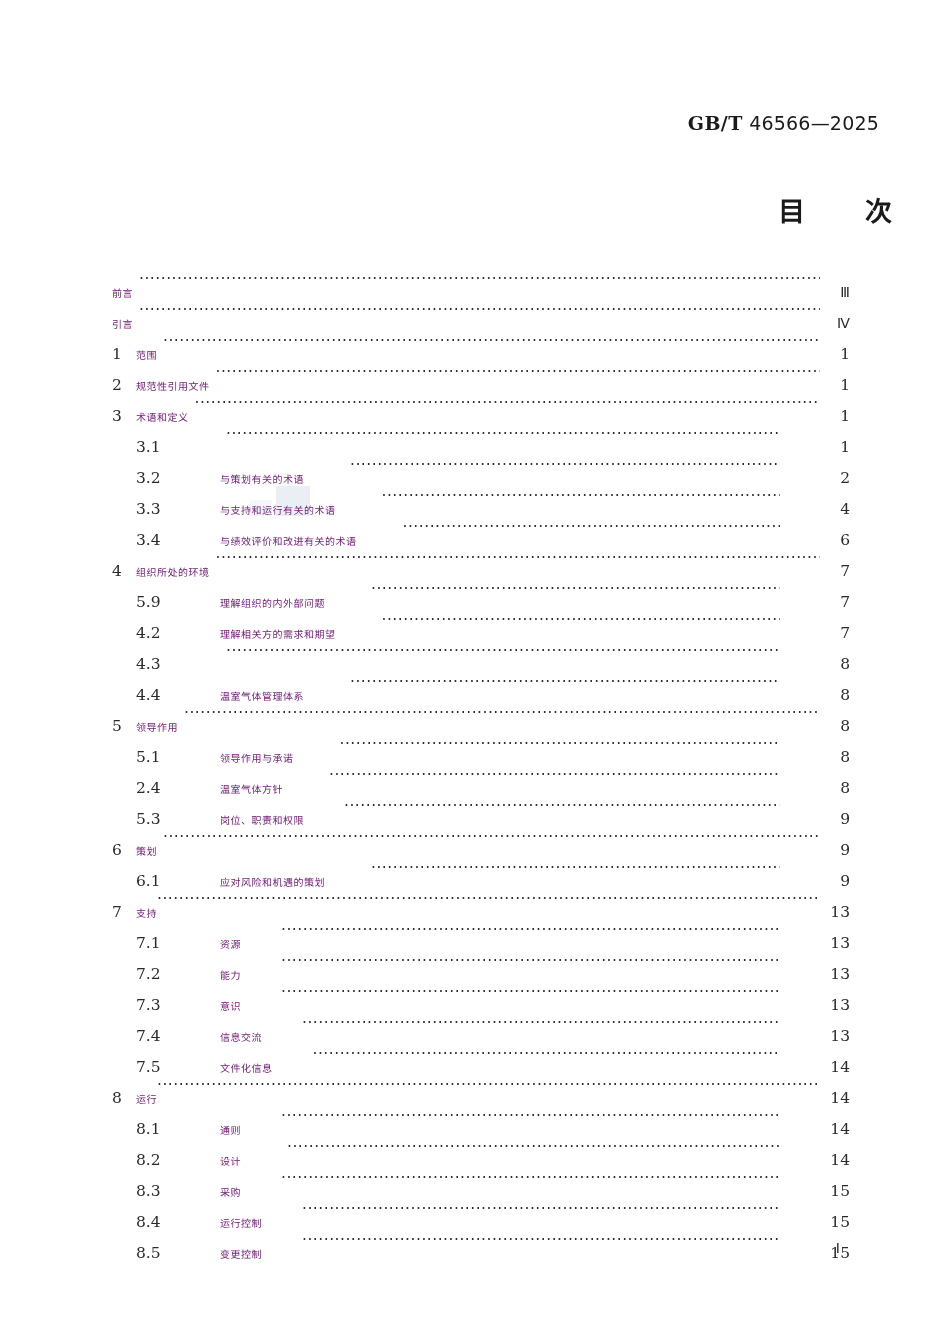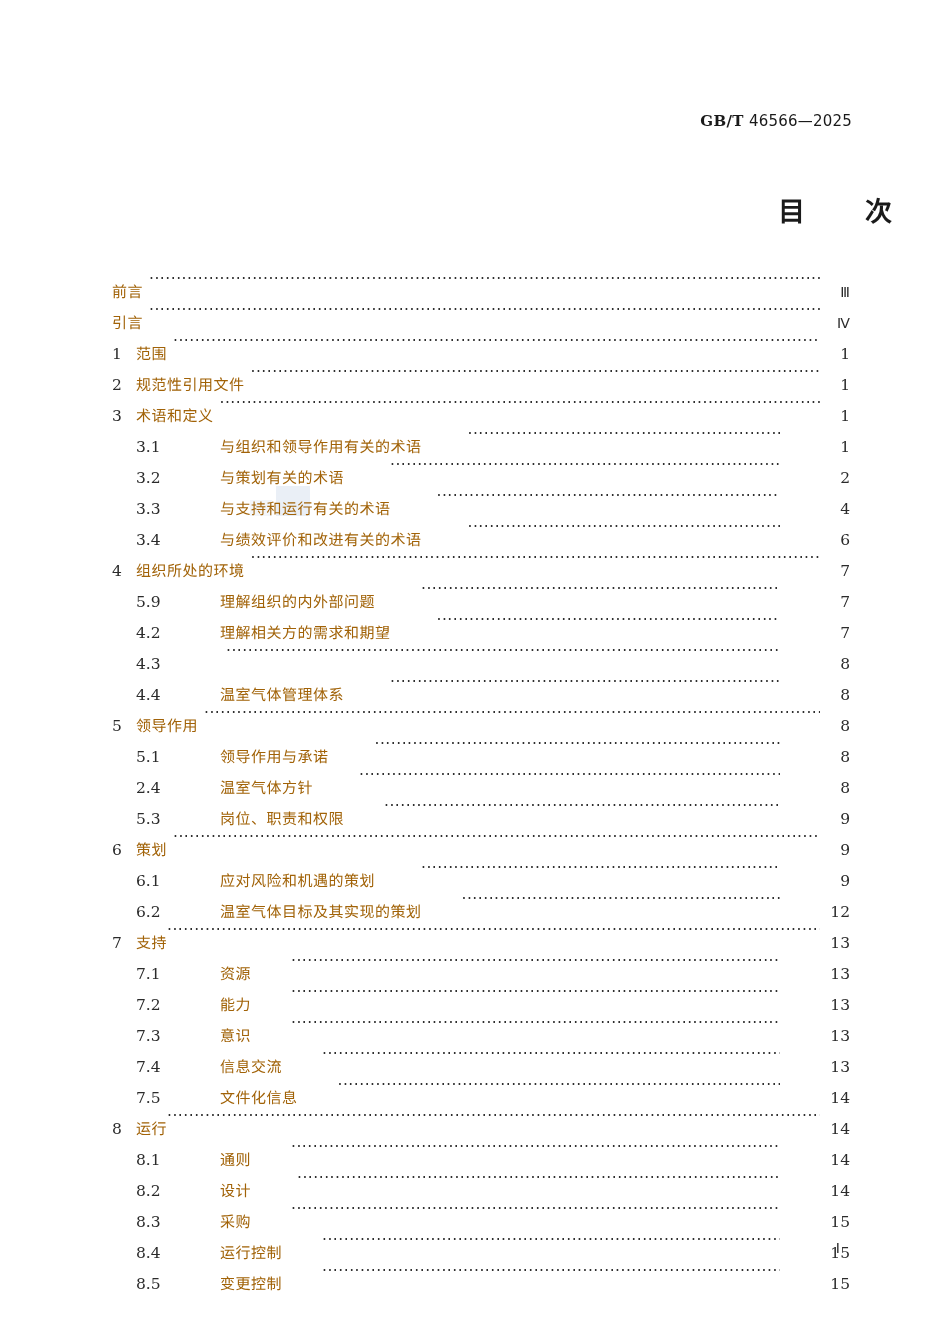--- a/index.html
+++ b/index.html
@@ -24,23 +24,24 @@
     box-sizing: border-box;
   }
 
   
   .running-header {
     position: absolute;
     top: 112px;
     left: 0;
     width: 852px;
     text-align: right;
-    font-size: 15px;
+    font-size: 19px;
     letter-spacing: 0.4px;
     white-space: nowrap;
+    padding-left: 27px;
   }
   .running-header .std-code {
     font-family: "DejaVu Serif", "Liberation Serif", serif;
     font-weight: 700;
   }
   .running-header .std-num {
     font-family: "DejaVu Sans", "Liberation Sans", sans-serif;
     font-weight: 400;
     letter-spacing: 0.2px;
   }
@@ -95,23 +96,23 @@
     text-align: left;
   }
   
   .toc-entry.front .num {
     width: 0;
   }
 
   .toc-entry .label {
     flex: 0 0 auto;
     font-family: "DejaVu Sans", "Liberation Sans", sans-serif;
-    font-size: 15px;
+    font-size: 10px;
     letter-spacing: 0.5px;
-    color: #a16207;
+    color: #701a75;
   }
 
   .toc-entry .leader {
     flex: 1 1 auto;
     overflow: hidden;
     margin: 0 4px 0 6px;
     position: relative;
     height: 100%;
   }
   .toc-entry .leader::after {
@@ -215,21 +216,20 @@
         <span class="pageno">1</span>
       </div>
       <div class="toc-entry lvl1">
         <span class="num">3</span>
         <span class="label">术语和定义</span>
         <span class="leader"></span>
         <span class="pageno">1</span>
       </div>
       <div class="toc-entry lvl2">
         <span class="num">3.1</span>
-        <span class="label">与组织和领导作用有关的术语</span>
         <span class="leader"></span>
         <span class="pageno">1</span>
       </div>
       <div class="toc-entry lvl2">
         <span class="num">3.2</span>
         <span class="label">与策划有关的术语</span>
         <span class="leader"></span>
         <span class="pageno">2</span>
       </div>
       <div class="toc-entry lvl2">
@@ -301,26 +301,20 @@
         <span class="num">6</span>
         <span class="label">策划</span>
         <span class="leader"></span>
         <span class="pageno">9</span>
       </div>
       <div class="toc-entry lvl2">
         <span class="num">6.1</span>
         <span class="label">应对风险和机遇的策划</span>
         <span class="leader"></span>
         <span class="pageno">9</span>
-      </div>
-      <div class="toc-entry lvl2 tight">
-        <span class="num">6.2</span>
-        <span class="label">温室气体目标及其实现的策划</span>
-        <span class="leader"></span>
-        <span class="pageno">12</span>
       </div>
       <div class="toc-entry lvl1 tight">
         <span class="num">7</span>
         <span class="label">支持</span>
         <span class="leader"></span>
         <span class="pageno">13</span>
       </div>
       <div class="toc-entry lvl2 tight">
         <span class="num">7.1</span>
         <span class="label">资源</span>

